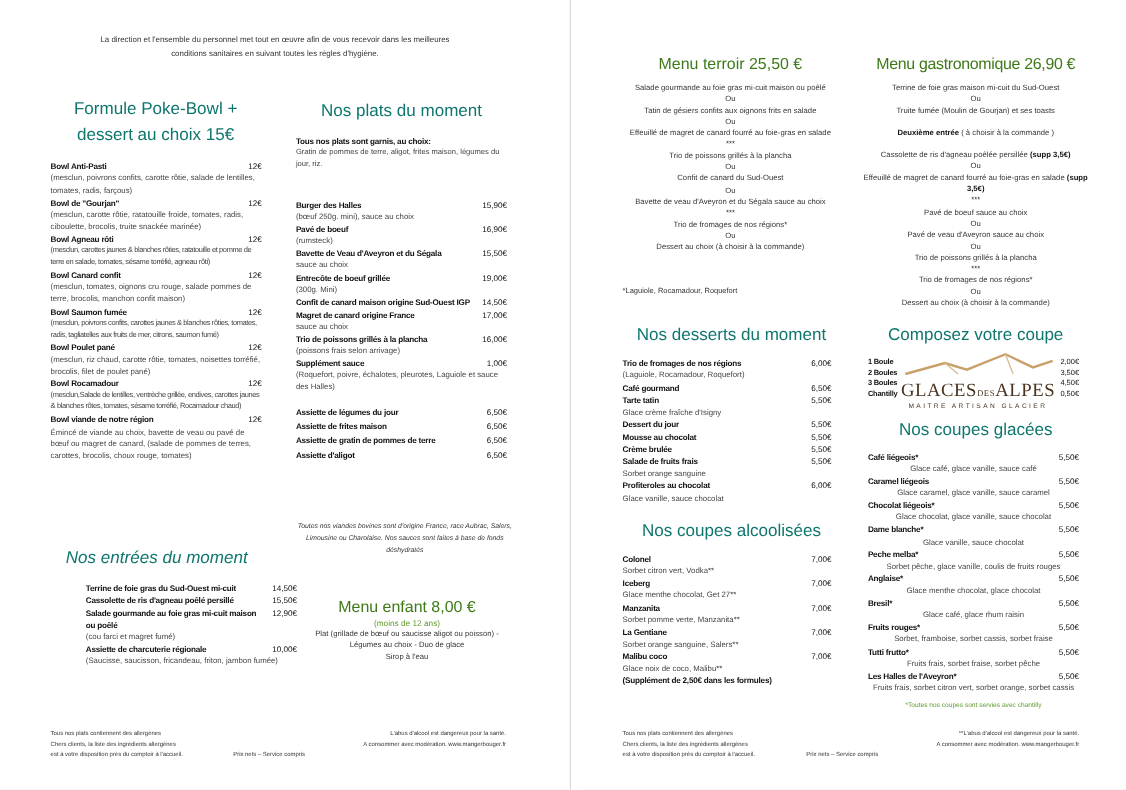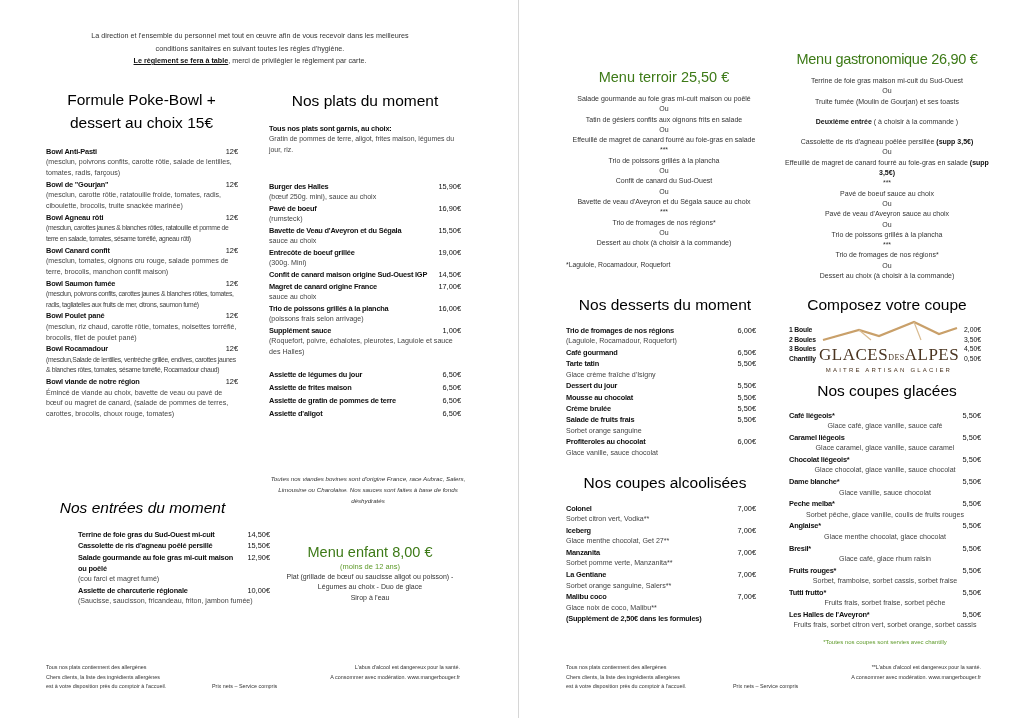--- a/index.html
+++ b/index.html
@@ -4,21 +4,21 @@
 <style>
   * { box-sizing: border-box; margin: 0; padding: 0; }
   html, body { width: 1024px; height: 718px; overflow: hidden; background: #e9e9e9; }
   body { font-family: "Liberation Sans", sans-serif; color: #222; position: relative; }
   .page { position: absolute; top: 0; height: 718px; background: #fff; }
   .page.left { left: 0; width: 530px; border-right: 1px solid #d6d6d6; padding-left: 20px; }
   .page.right { left: 518px; width: 506px; border-left: 1px solid #d6d6d6; }
   .abs { position: absolute; }
   .intro { left: 40px; width: 420px; top: 30px; text-align: center; font-size: 7.2px; line-height: 12.5px; color: #333; }
   .intro .u { font-weight: bold; text-decoration: underline; color: #111; }
-  .title { color: #000000; font-size: 15.5px; text-align: center; line-height: 22px; }
+  .title { color: #0f766e; font-size: 15.5px; text-align: center; line-height: 22px; }
   .title.dark { color: #3d7a17; }
   .item { display: flex; justify-content: space-between; font-size: 7.4px; line-height: 11.3px; }
   .item .n { font-weight: bold; color: #111; letter-spacing: -0.2px; }
   .item .p { color: #111; white-space: nowrap; padding-left: 4px; }
   .desc { font-size: 7.1px; line-height: 10.8px; color: #444; }
   .desc.tight { letter-spacing: -0.35px; font-size: 6.8px; }
   .center { text-align: center; font-size: 7px; line-height: 10.3px; color: #333; }
   .center b { color: #111; }
   .note-italic { font-style: italic; font-size: 6.2px; line-height: 11px; text-align: center; color: #333; }
   .footer { font-size: 5.4px; line-height: 9.5px; color: #333; }
@@ -30,21 +30,20 @@
   .logo svg { position: absolute; }
 </style>
 </head>
 <body>
 
 <div class="page left">
 
   <div class="abs intro">
     <div>La direction et l'ensemble du personnel met tout en œuvre afin de vous recevoir dans les meilleures</div>
     <div>conditions sanitaires en suivant toutes les règles d'hygiène.</div>
-    <div><span class="u">Le règlement se fera à table</span><span>, merci de privilégier le règlement par carte.</span></div>
   </div>
 
   <div class="abs" style="left:44px; top:88px; width:195px;">
     <div class="title" style="font-size:15.5px; line-height:23px;">
       <div>Formule Poke-Bowl +</div>
       <div>dessert au choix 15€</div>
     </div>
   </div>
   <div class="abs" style="left:46px; top:146px; width:192px;">
     <div id="poke-list">
@@ -200,21 +199,21 @@
   </div>
   <div class="abs footer" style="left:212px; top:682px;">Prix nets – Service compris</div>
   <div class="abs footer" style="left:300px; top:663px; width:160px; text-align:right;">
     <div>L'abus d'alcool est dangereux pour la santé.</div>
     <div>A consommer avec modération. www.mangerbouger.fr</div>
   </div>
 </div>
 
 <div class="page right">
 
-  <div class="abs" style="left:40px; top:48px; width:210px; text-align:center;margin-top:18px;">
+  <div class="abs" style="left:40px; top:48px; width:210px; text-align:center;">
     <div class="title dark" style="font-size:14.5px;">Menu terroir 25,50 €</div>
     <div style="height:6px"></div>
     <div id="terroir-lines">
         <div class="center">Salade gourmande au foie gras mi-cuit maison ou poêlé</div>
         <div class="center">Ou</div>
         <div class="center">Tatin de gésiers confits aux oignons frits en salade</div>
         <div class="center">Ou</div>
         <div class="center">Effeuillé de magret de canard fourré au foie-gras en salade</div>
         <div class="center">***</div>
         <div class="center">Trio de poissons grillés à la plancha</div>

